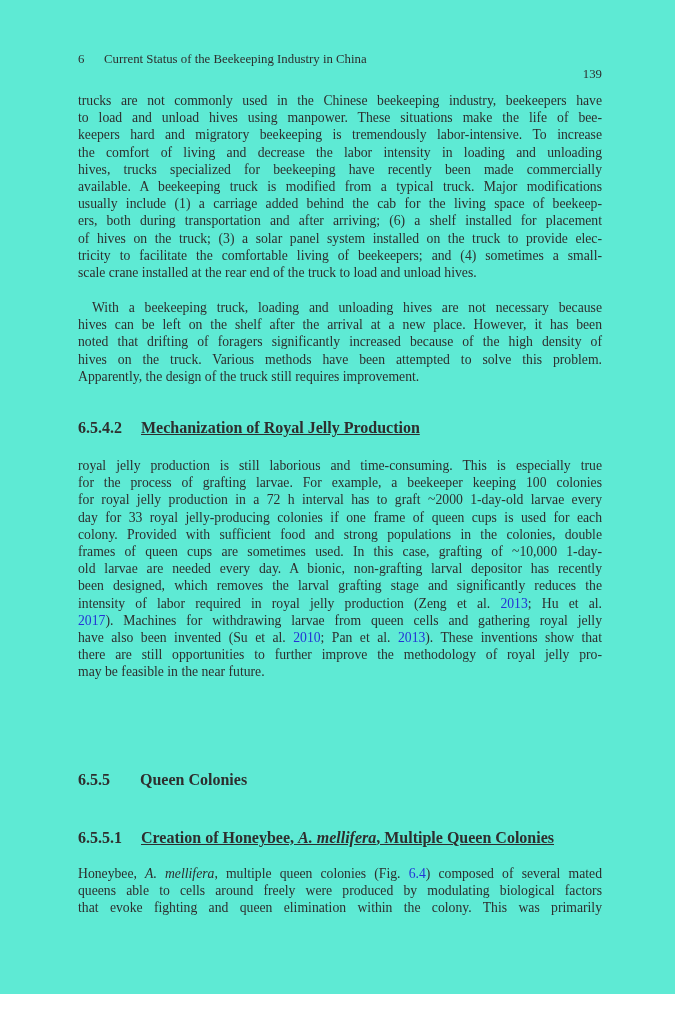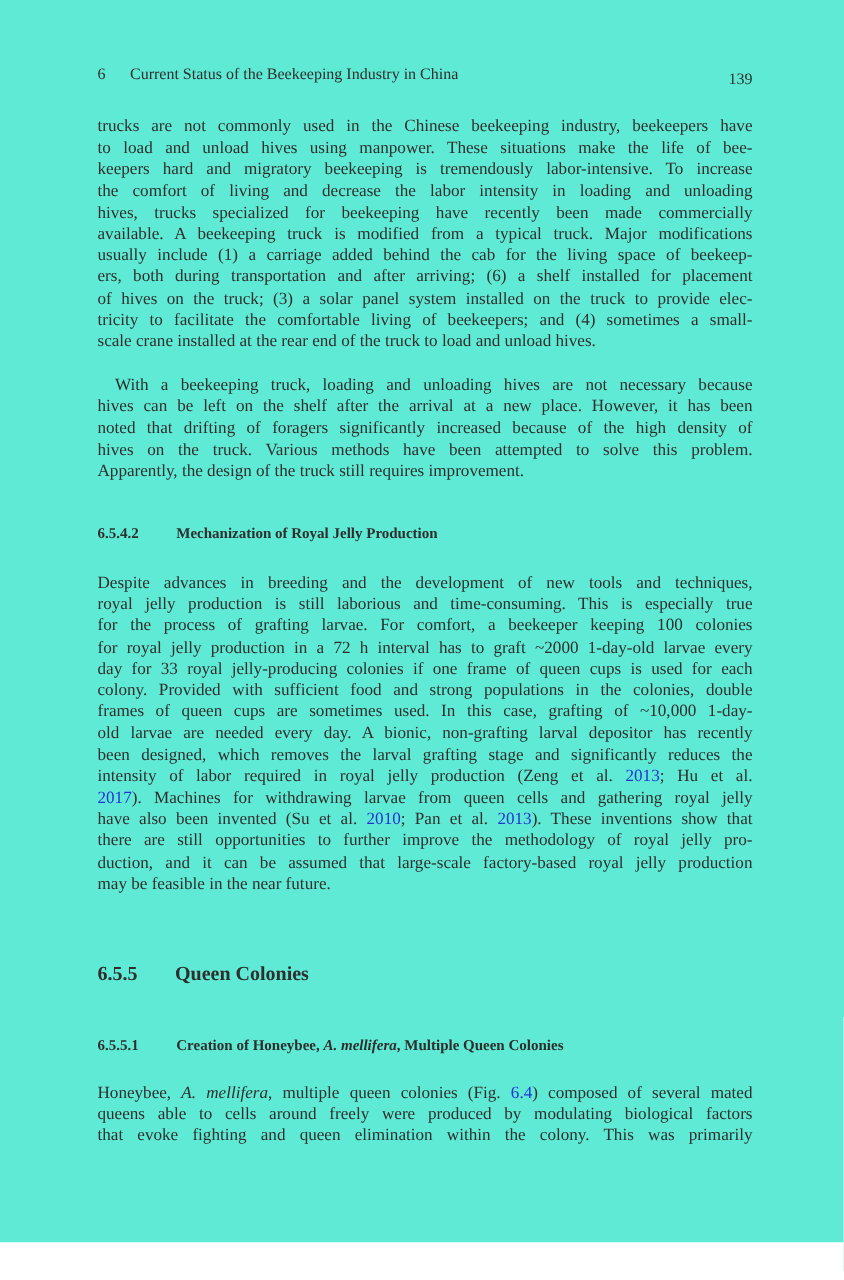--- a/index.html
+++ b/index.html
@@ -4,28 +4,28 @@
 <style>
   html,body{margin:0;padding:0;background:#ffffff;}
   .page{
     position:relative;width:675px;height:994px;background:#5eead4;overflow:hidden;
     font-family:"Liberation Serif","DejaVu Serif",serif;color:#2e2e2e;
   }
   .col{position:absolute;left:78px;width:524px;}
   
   .runhead{top:52px;font-size:12.8px;}
   .runhead .chnum{display:inline-block;width:26px;}
-  .runhead .pgnum{position:absolute;right:0;top:4px;}
+  .runhead .pgnum{position:absolute;right:0;top:15px;}
   
   .para{font-size:13.7px;line-height:17.2px;}
   .ln{text-align:justify;text-align-last:justify;white-space:normal;}
   .ln.last{text-align:right;text-align-last:left;}
   .ln.indent{text-indent:14px;}
   
-  .h3{font-size:12px;font-weight:bold;}
+  .h3{font-size:16px;font-weight:bold;text-decoration:underline;}
   .h3 .num{display:inline-block;width:63px;}
   .h2{font-size:16px;font-weight:bold;line-height:27px;display:flex;}
   .h2 .num{width:62px;flex:none;}
   .link{color:#2433d6;cursor:pointer;}
   .italic{font-style:italic;margin-top:16px;}
   
   .progress{position:absolute;left:66px;top:1009px;width:546px;height:7px;background:#3b5bdb;}
 </style>
 </head>
 <body>
@@ -57,40 +57,38 @@
     <div class="ln">noted that drifting of foragers significantly increased because of the high density of</div>
     <div class="ln">hives on the truck. Various methods have been attempted to solve this problem.</div>
     <div class="ln last">Apparently, the design of the truck still requires improvement.</div>
   </div>
 
   <div class="col h3" style="top:419px;">
     <span class="num">6.5.4.2</span><span>Mechanization of Royal Jelly Production</span>
   </div>
 
   <div class="col para" style="top:457px;">
-    <div class="ln">Despite advances in breeding and the development of new tools and techniques,</div>
     <div class="ln">royal jelly production is still laborious and time-consuming. This is especially true</div>
-    <div class="ln">for the process of grafting larvae. For comfort, a beekeeper keeping 100 colonies</div>
+    <div class="ln">for the process of grafting larvae. For example, a beekeeper keeping 100 colonies</div>
     <div class="ln">for royal jelly production in a 72 h interval has to graft ~2000 1-day-old larvae every</div>
     <div class="ln">day for 33 royal jelly-producing colonies if one frame of queen cups is used for each</div>
     <div class="ln">colony. Provided with sufficient food and strong populations in the colonies, double</div>
     <div class="ln">frames of queen cups are sometimes used. In this case, grafting of ~10,000 1-day-</div>
     <div class="ln">old larvae are needed every day. A bionic, non-grafting larval depositor has recently</div>
     <div class="ln">been designed, which removes the larval grafting stage and significantly reduces the</div>
     <div class="ln">
       <span>intensity of labor required in royal jelly production (Zeng et al. </span><span class="link">2013</span><span>; Hu et al.</span>
     </div>
     <div class="ln">
       <span class="link">2017</span><span>). Machines for withdrawing larvae from queen cells and gathering royal jelly</span>
     </div>
     <div class="ln">
       <span>have also been invented (Su et al. </span><span class="link">2010</span><span>; Pan et al. </span><span class="link">2013</span><span>). These inventions show that</span>
     </div>
     <div class="ln">there are still opportunities to further improve the methodology of royal jelly pro-</div>
-    <div class="ln">duction, and it can be assumed that large-scale factory-based royal jelly production</div>
     <div class="ln last">may be feasible in the near future.</div>
   </div>
 
   <div class="col h2" style="top:766px;">
     <div class="num">6.5.5</div>
     <div>
       <div>Queen Colonies</div>
     </div>
   </div>
 

